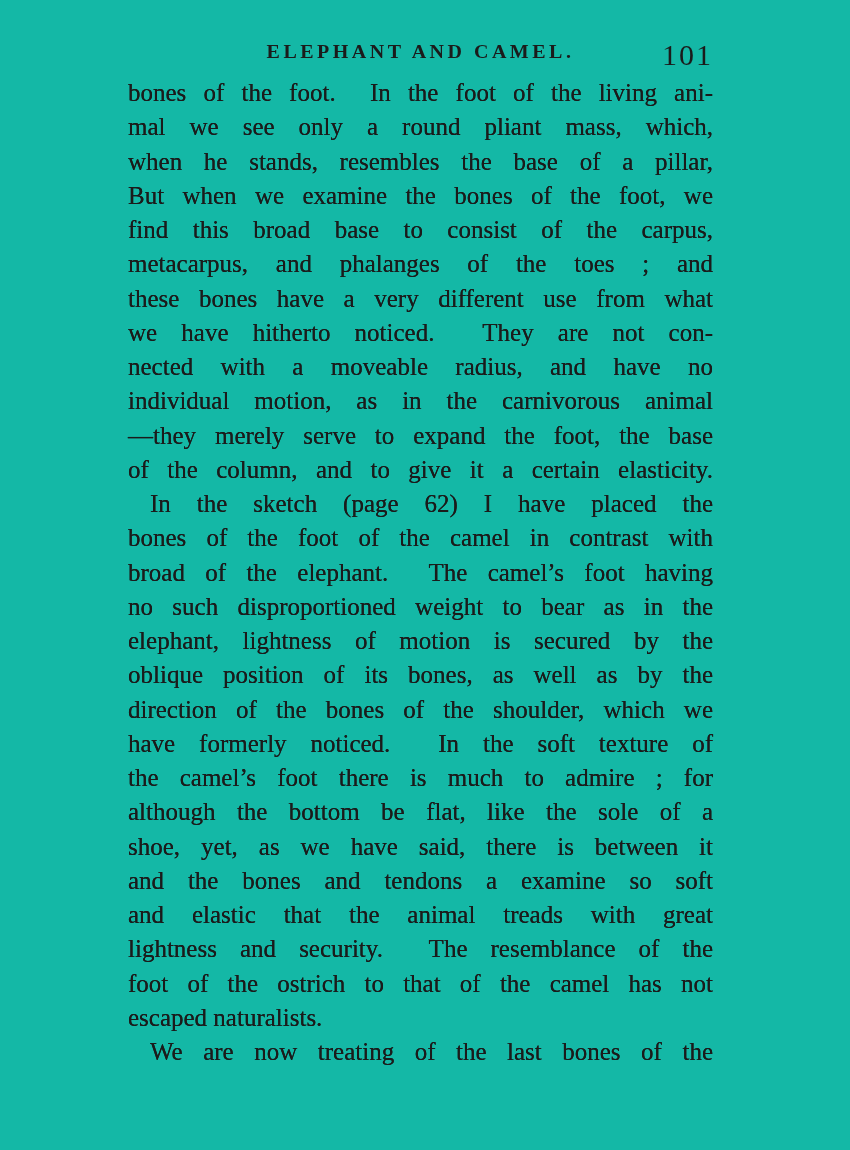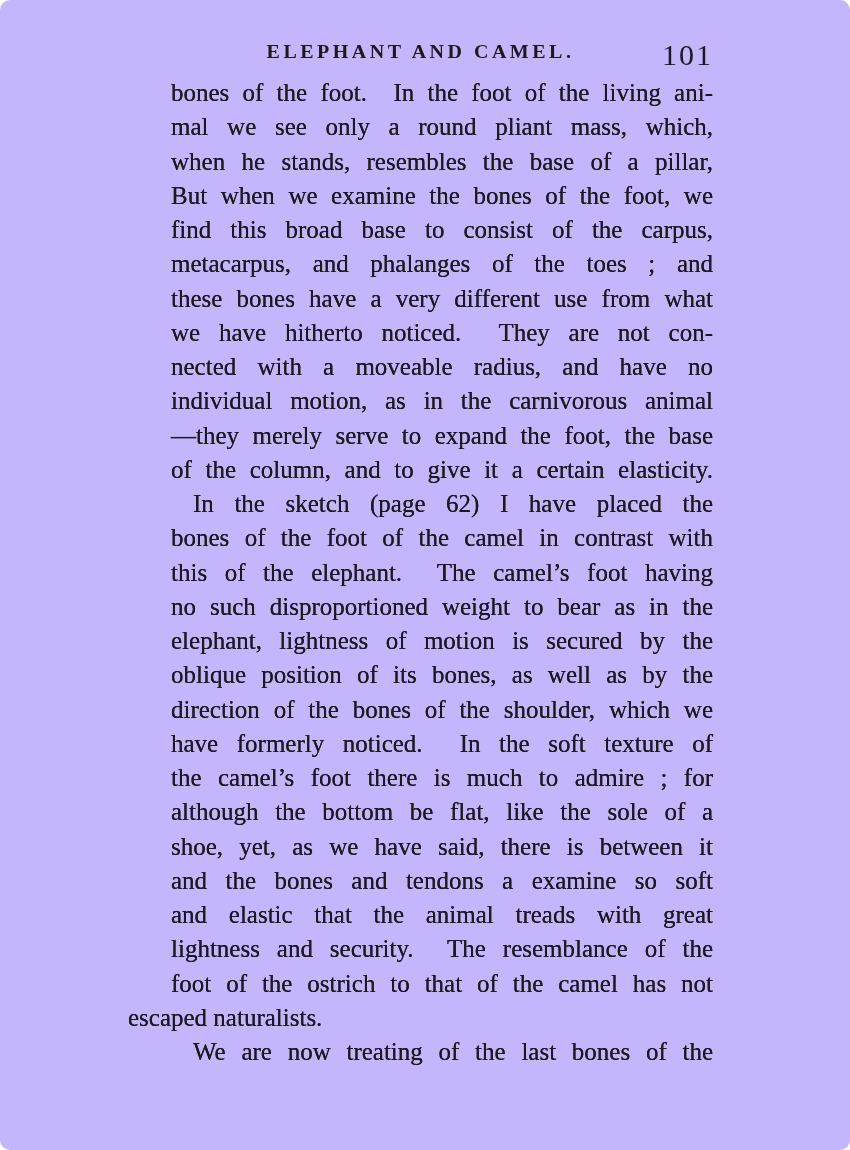--- a/index.html
+++ b/index.html
@@ -54,30 +54,29 @@
   }
   .line {
     line-height: 34.25px;
     height: 34.25px;
     white-space: pre-wrap;
     text-align: left;
   }
   .line.j {
     text-align: justify;
     text-align-last: justify;
-    margin-left: 43px;
   }
   .line.indent {
     text-indent: 22px;
   }
 </style>
 </head>
 <body>
 
-<div class="page" style="background: #c4b5fd; color: rgb(27, 27, 27); border-radius: 10px;">
+<div class="page" style="background: #14b8a6; color: rgb(27, 27, 27);">
   <div class="textblock">
     <div class="running-head">
       <span class="title">ELEPHANT AND CAMEL.</span>
       <span class="folio">101</span>
     </div>
     <div class="body-text" id="body-text">
         <div>
           <div class="line j">bones of the foot.  In the foot of the living ani-</div>
           <div class="line j">mal we see only a round pliant mass, which,</div>
           <div class="line j">when he stands, resembles the base of a pillar,</div>
@@ -87,21 +86,21 @@
           <div class="line j">these bones have a very different use from what</div>
           <div class="line j">we have hitherto noticed.  They are not con-</div>
           <div class="line j">nected with a moveable radius, and have no</div>
           <div class="line j">individual motion, as in the carnivorous animal</div>
           <div class="line j">—they merely serve to expand the foot, the base</div>
           <div class="line j">of the column, and to give it a certain elasticity.</div>
         </div>
         <div>
           <div class="line j indent">In the sketch (page 62) I have placed the</div>
           <div class="line j">bones of the foot of the camel in contrast with</div>
-          <div class="line j">this of the elephant.  The camel’s foot having</div>
+          <div class="line j">broad of the elephant.  The camel’s foot having</div>
           <div class="line j">no such disproportioned weight to bear as in the</div>
           <div class="line j">elephant, lightness of motion is secured by the</div>
           <div class="line j">oblique position of its bones, as well as by the</div>
           <div class="line j">direction of the bones of the shoulder, which we</div>
           <div class="line j">have formerly noticed.  In the soft texture of</div>
           <div class="line j">the camel’s foot there is much to admire ; for</div>
           <div class="line j">although the bottom be flat, like the sole of a</div>
           <div class="line j">shoe, yet, as we have said, there is between it</div>
           <div class="line j">and the bones and tendons a examine so soft</div>
           <div class="line j">and elastic that the animal treads with great</div>

